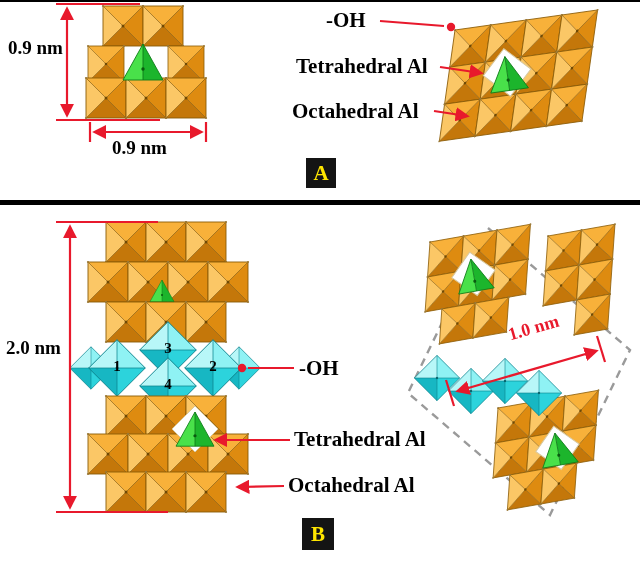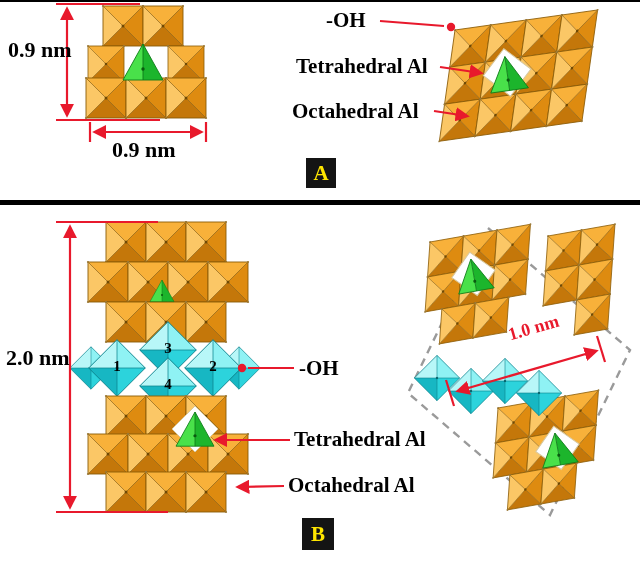--- a/index.html
+++ b/index.html
@@ -3,21 +3,21 @@
 <meta charset="utf-8">
 <style>
   * { margin:0; padding:0; box-sizing:border-box; }
   html,body { background:#ffffff; }
   .fig { position:relative; width:640px; height:562px; background:#fff; overflow:hidden;
          font-family:"Liberation Serif", serif; }
   .art { position:absolute; left:0; top:0; }
   .topline { position:absolute; left:0; top:0; width:640px; height:2px; background:#000; }
   .divider { position:absolute; left:0; top:200px; width:640px; height:5px; background:#000; }
   .lbl { position:absolute; font-weight:bold; color:#000; white-space:nowrap; line-height:1.05; }
-  .dim { font-size:22px; }
+  .dim { font-size:19px; }
   .leg { font-size:21px;text-align:right; }
   .num { font-size:15px; width:16px; text-align:center; }
   .dimred { color:#E8192C; font-size:18px; transform:rotate(-16deg); transform-origin:left top; }
   .tag { position:absolute; background:#141414; color:#FFE600; font-weight:bold; font-size:21px;
          display:flex; align-items:center; justify-content:center; }
   .tag-a { left:306px; top:158px; width:30px; height:30px; }
   .tag-b { left:302px; top:518px; width:32px; height:32px; }
 </style>
 </head>
 <body>
@@ -222,21 +222,21 @@
   <div class="topline"></div>
   <div class="divider"></div>
 
   <div class="lbl dim" style="left:8px; top:38px;">0.9 nm</div>
   <div class="lbl dim" style="left:112px; top:138px;">0.9 nm</div>
   <div class="lbl leg" style="left:326px; top:9px;">-OH</div>
   <div class="lbl leg" style="left:296px; top:55px;">Tetrahedral Al</div>
   <div class="lbl leg" style="left:292px; top:100px;">Octahedral Al</div>
   <div class="tag tag-a">A</div>
 
-  <div class="lbl dim" style="left:6px; top:346px;">2.0 nm</div>
+  <div class="lbl dim" style="left:6px; top:338px;">2.0 nm</div>
   <div class="lbl num" style="left:109px; top:359px;">1</div>
   <div class="lbl num" style="left:205px; top:359px;">2</div>
   <div class="lbl num" style="left:160px; top:341px;">3</div>
   <div class="lbl num" style="left:160px; top:377px;">4</div>
   <div class="lbl leg" style="left:299px; top:357px;">-OH</div>
   <div class="lbl leg" style="left:294px; top:428px;">Tetrahedral Al</div>
   <div class="lbl leg" style="left:288px; top:474px;">Octahedral Al</div>
   <div class="lbl dimred" style="left:506px; top:326px;">1.0 nm</div>
   <div class="tag tag-b">B</div>
 

